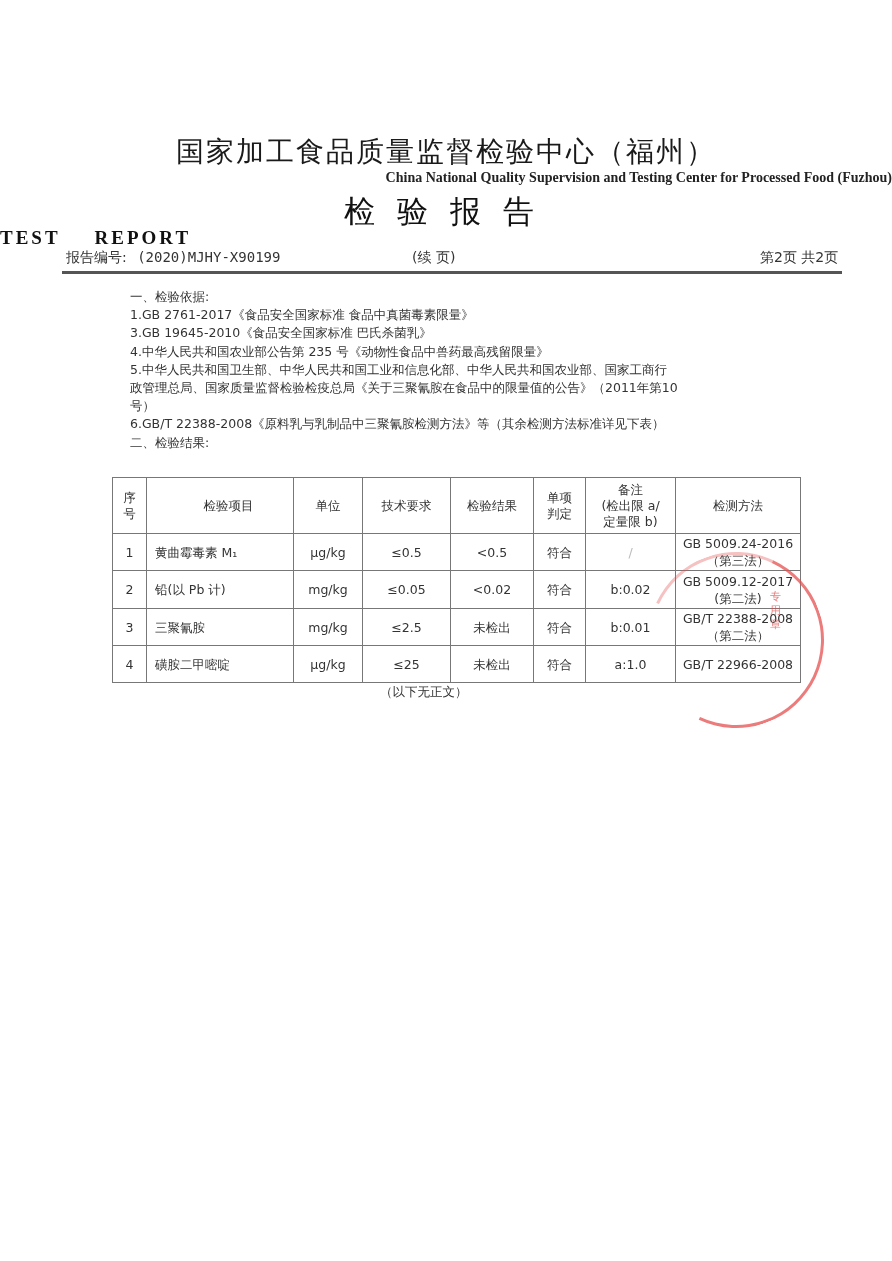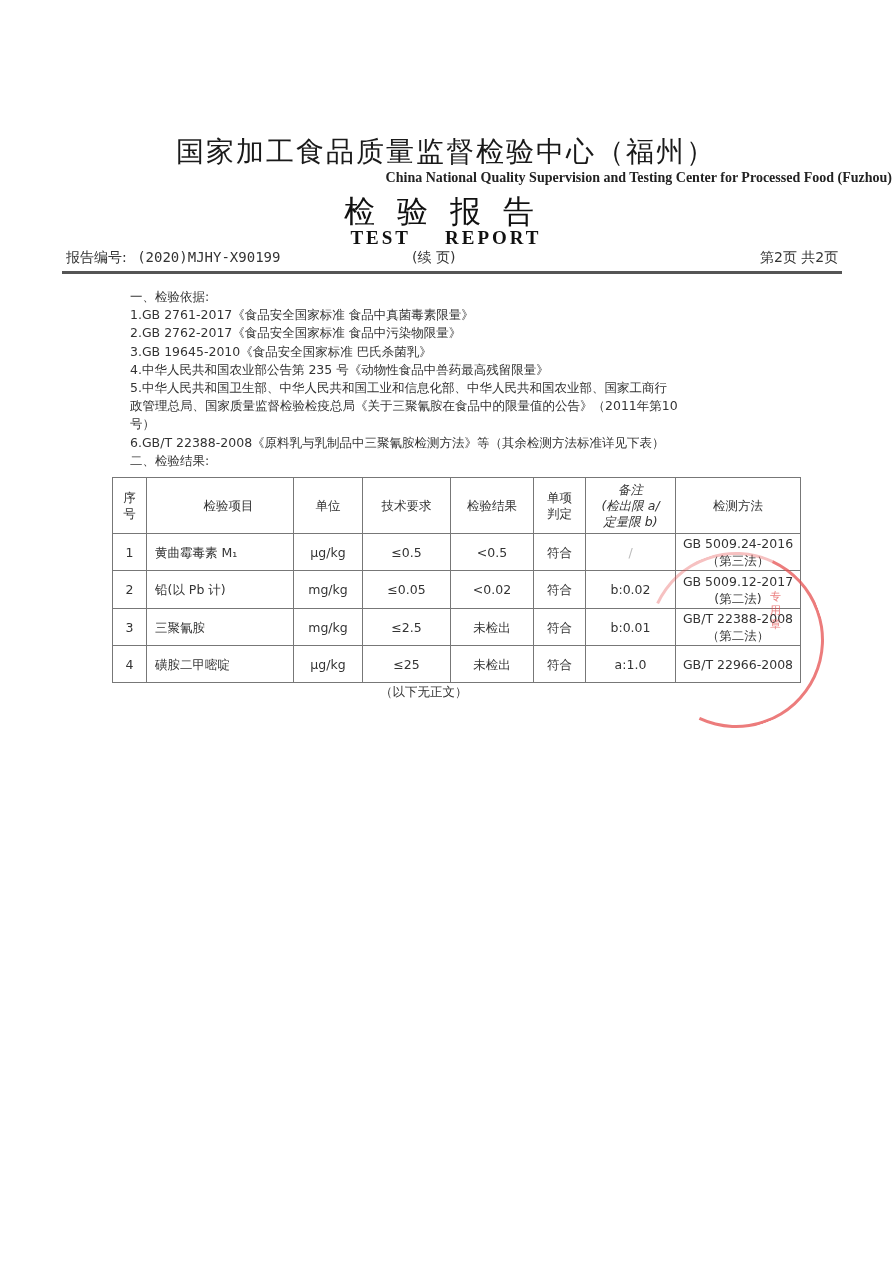--- a/index.html
+++ b/index.html
@@ -17,21 +17,21 @@
       left: 0; width: 892px; top: 170px; text-align: right;
       font-size: 14px; font-weight: bold; color: #222;
       font-family: "Liberation Serif", serif;
     }
     .report-cn {
       left: 0; width: 892px; top: 191px; text-align: center;
       font-size: 31px; letter-spacing: 22px; color: #111;
       font-family: "DejaVu Serif", serif; padding-left: 8px; box-sizing: border-box;
     }
     .report-en {
-      left: 0; width: 892px; top: 227px; text-align: center;
+      left: 0; width: 892px; top: 227px; 
       font-size: 19px; font-weight: bold; letter-spacing: 3px; color: #111;
       font-family: "Liberation Serif", serif;
     }
     .report-en .gap { display: inline-block; width: 34px; }
     .meta-row { top: 249px; font-size: 14px; color: #333; font-family: "DejaVu Sans Mono", monospace; }
     .rule { left: 62px; width: 780px; top: 271px; height: 3px; background: #555; }
     .basis { left: 130px; width: 660px; font-size: 12.5px; line-height: 18.2px; color: #333; font-family: "DejaVu Sans", sans-serif; }
     .basis div { white-space: nowrap; }
     table.results {
       position: absolute; left: 112px; top: 477px; border-collapse: collapse;
@@ -65,40 +65,39 @@
   <span style="font-family:'DejaVu Sans',sans-serif;">报告编号:</span>
   <span style="margin-left:2px;">(2020)MJHY-X90199</span>
 </div>
 <div class="abs meta-row" style="left:412px; font-family:'DejaVu Sans',sans-serif;">(续 页)</div>
 <div class="abs meta-row" style="left:724px; font-family:'DejaVu Sans',sans-serif;margin-left:36px;">第2页  共2页</div>
 <div class="abs rule"></div>
 
 <div class="abs basis" style="top:288px;">
   <div>一、检验依据:</div>
   <div>1.GB 2761-2017《食品安全国家标准 食品中真菌毒素限量》</div>
-  <div>2.GB 2762-2017《食品安全国家标准 食品中污染物限量》</div>
   <div>3.GB 19645-2010《食品安全国家标准 巴氏杀菌乳》</div>
   <div>4.中华人民共和国农业部公告第 235 号《动物性食品中兽药最高残留限量》</div>
   <div>5.中华人民共和国卫生部、中华人民共和国工业和信息化部、中华人民共和国农业部、国家工商行</div>
   <div>政管理总局、国家质量监督检验检疫总局《关于三聚氰胺在食品中的限量值的公告》（2011年第10</div>
   <div>号）</div>
   <div>6.GB/T 22388-2008《原料乳与乳制品中三聚氰胺检测方法》等（其余检测方法标准详见下表）</div>
   <div>二、检验结果:</div>
 </div>
 
 <table class="results">
   <tbody>
       <tr style="height:56px;">
     <th style="width:33px;"><span>序</span><br><span>号</span></th>
     <th style="width:129px;padding-left:17px;">检验项目</th>
     <th style="width:68px;">单位</th>
     <th style="width:87px;">技术要求</th>
     <th style="width:82px;">检验结果</th>
     <th style="width:51px;"><span>单项</span><br><span>判定</span></th>
-    <th style="width:89px;font-style:italic;"><span>备注</span><br><span>(检出限 a/</span><br><span>定量限 b)</span></th>
+    <th style="width:89px;"><span>备注</span><br><span>(检出限 a/</span><br><span>定量限 b)</span></th>
     <th style="width:124px;">检测方法</th>
   </tr>
   <tr style="height:37px;">
     <td>1</td>
     <td class="left">黄曲霉毒素 M₁</td>
     <td>μg/kg</td>
     <td>≤0.5</td>
     <td>&lt;0.5</td>
     <td>符合</td>
     <td style="color:#bbb;">/</td>

